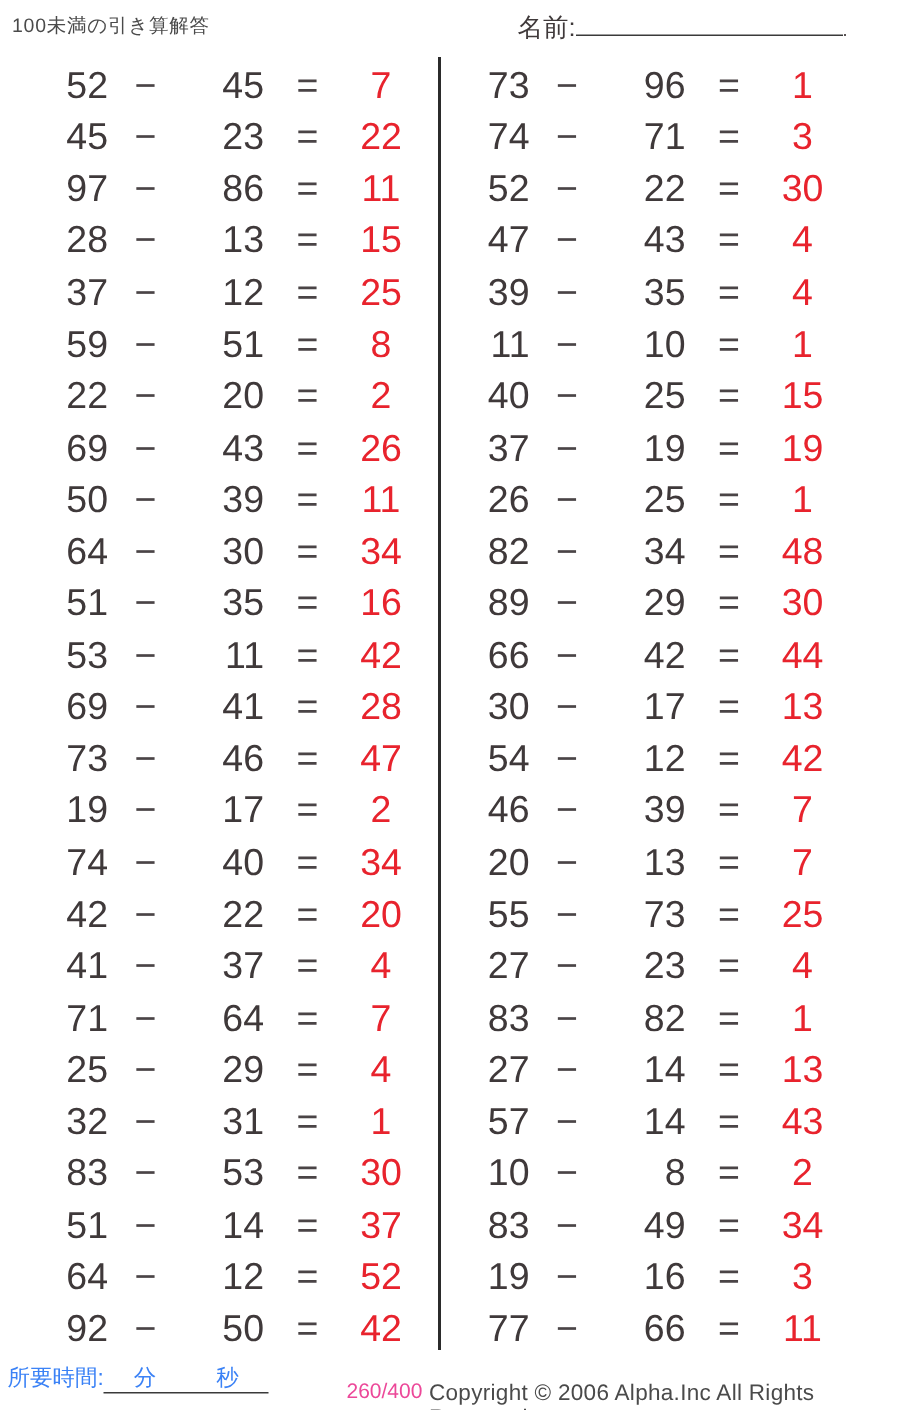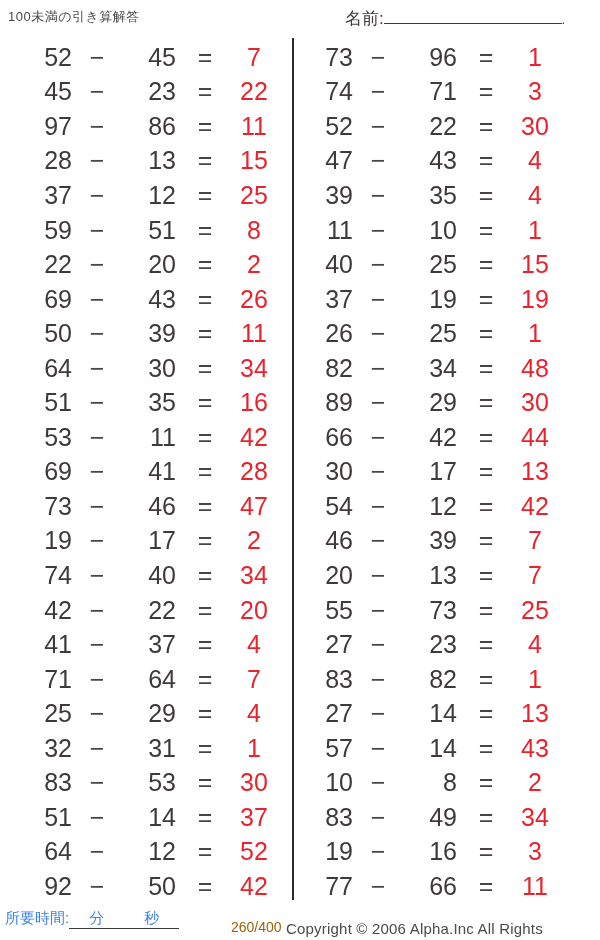--- a/index.html
+++ b/index.html
@@ -50,21 +50,21 @@
     font-size:15px;color:#3b82f6;white-space:nowrap;
   }
   .time-line{
     display:inline-flex;width:110px;height:21px;
     justify-content:space-around;align-items:flex-end;
     border-bottom:1.5px solid #3a3a3a;
     vertical-align:baseline;
   }
   .page-number{
     position:absolute;left:231px;top:919px;
-    font-size:14px;color:#a16207;
+    font-size:14px;color:#ec4899;
   }
   .copyright{
     position:absolute;left:286px;top:920px;
     font-size:15px;color:#4a4a4a;letter-spacing:.2px;
   }
 </style>
 </head>
 <body>
 
 <div class="page">

